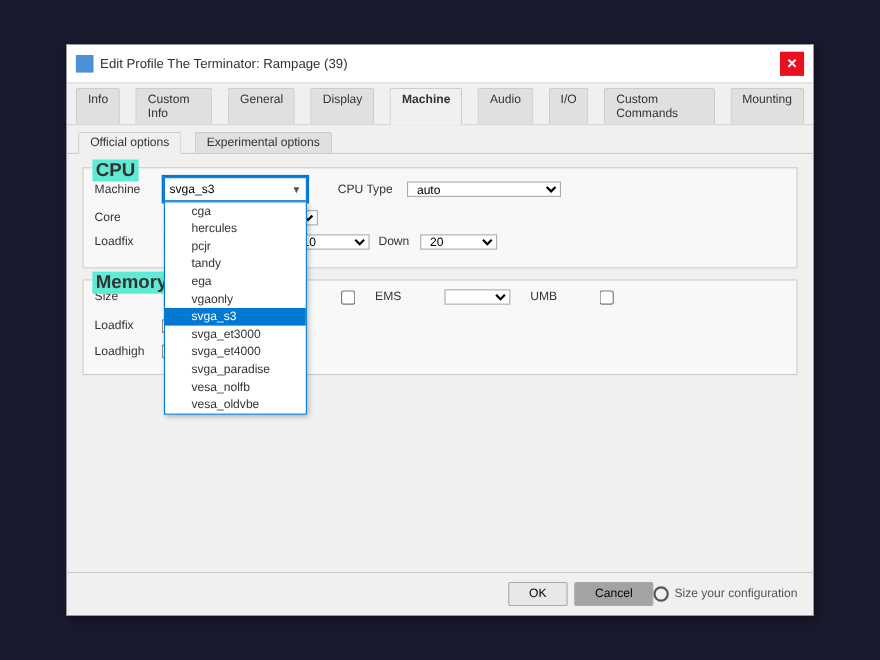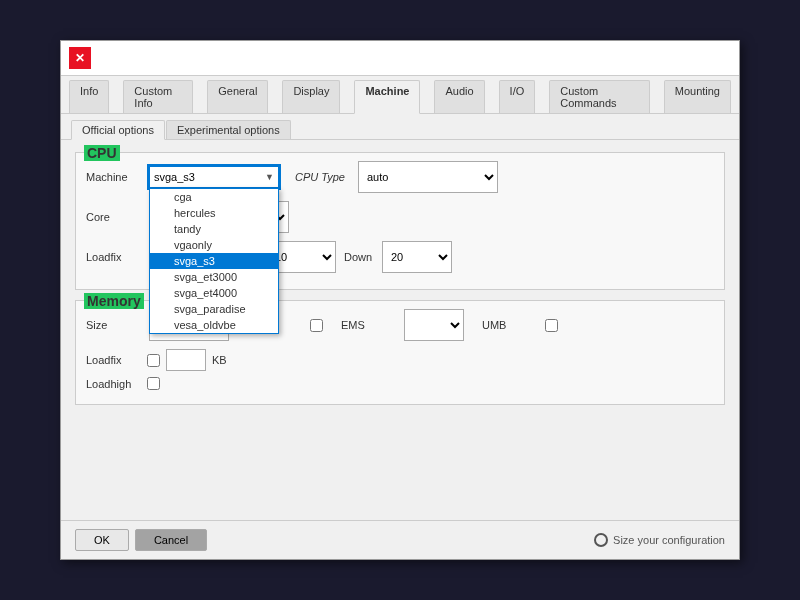--- a/index.html
+++ b/index.html
@@ -84,21 +84,21 @@
     }
 
     
     .subtabs-container {
       padding: 6px 10px 0;
       border-bottom: 1px solid #ccc;
       background: #f0f0f0;
     }
     .subtabs {
       display: flex;
-      gap: 1px;
+      gap: 12px;
     }
     .subtab {
       padding: 3px 10px;
       border: 1px solid #ccc;
       border-bottom: none;
       background: #e0e0e0;
       cursor: pointer;
       font-size: 11px;
       color: #333;
       border-radius: 2px 2px 0 0;
@@ -119,41 +119,41 @@
       border: 1px solid #ccc;
       padding: 8px 10px;
       margin-bottom: 10px;
       background: #f8f8f8;
       position: relative;
     }
     .section-title {
       position: absolute;
       top: -8px;
       left: 8px;
-      background: #22c55e;
+      background: #5eead4;
       padding: 0 3px;
-      font-size: 14px;
+      font-size: 17px;
       font-weight: bold;
       color: #333;
     }
 
     
     .form-row {
       display: flex;
       align-items: center;
       gap: 8px;
       margin-bottom: 8px;
     }
     .form-label {
       font-size: 11px;
       color: #333;
       min-width: 55px;
     }
     .form-select {
-      height: 32px;
+      height: 14px;
       font-size: 11px;
       border: 1px solid #aaa;
       background: white;
       padding: 0 4px;
       cursor: pointer;
       min-width: 100px;
     }
     .form-select.wide { min-width: 140px; }
 
     
@@ -220,21 +220,21 @@
     input[type="checkbox"] {
       width: 13px;
       height: 13px;
       cursor: pointer;
     }
 
     
     .dialog-footer {
       padding: 8px 14px;
       display: flex;
-      justify-content: space-between;
+      justify-content: flex-end;
       align-items: center;
       border-top: 1px solid #ccc;
       background: #f0f0f0;
     }
     .footer-left {
       display: flex;
       gap: 6px;
     }
     .btn {
       padding: 4px 18px;
@@ -264,20 +264,24 @@
       border-radius: 50%;
       display: inline-block;
     }
   </style>
 </head>
 <body>
 
 <div class="dialog">
 
   <div class="dialog-titlebar">
+    <div class="dialog-title">
+      <span class="dialog-title-icon"></span>
+      <span>Edit Profile The Terminator: Rampage (39)</span>
+    </div>
     <button class="close-btn">✕</button>
   </div>
 
   <div class="tabs-container">
     <div class="tabs">
       <div class="tab">Info</div>
       <div class="tab">Custom Info</div>
       <div class="tab">General</div>
       <div class="tab">Display</div>
       <div class="tab active">Machine</div>
@@ -303,31 +307,34 @@
       <div class="form-row">
         <span class="form-label">Machine</span>
         <div class="machine-dropdown-container">
           <div class="machine-dropdown-btn">
             <span>svga_s3</span>
             <span class="dropdown-arrow">▼</span>
           </div>
           <div class="dropdown-list">
             <div class="dropdown-item">cga</div>
             <div class="dropdown-item">hercules</div>
+            <div class="dropdown-item">pcjr</div>
             <div class="dropdown-item">tandy</div>
+            <div class="dropdown-item">ega</div>
             <div class="dropdown-item">vgaonly</div>
             <div class="dropdown-item selected">svga_s3</div>
             <div class="dropdown-item">svga_et3000</div>
             <div class="dropdown-item">svga_et4000</div>
             <div class="dropdown-item">svga_paradise</div>
+            <div class="dropdown-item">vesa_nolfb</div>
             <div class="dropdown-item">vesa_oldvbe</div>
           </div>
         </div>
 
-        <span class="form-label" style="margin-left: 8px; font-style: italic;">CPU Type</span>
+        <span class="form-label" style="margin-left: 20px;">CPU Type</span>
         <select class="form-select wide">
           <option>auto</option>
           <option>386</option>
           <option>486</option>
           <option>pentium</option>
         </select>
       </div>
 
       <div class="form-row">
         <span class="form-label">Core</span>

